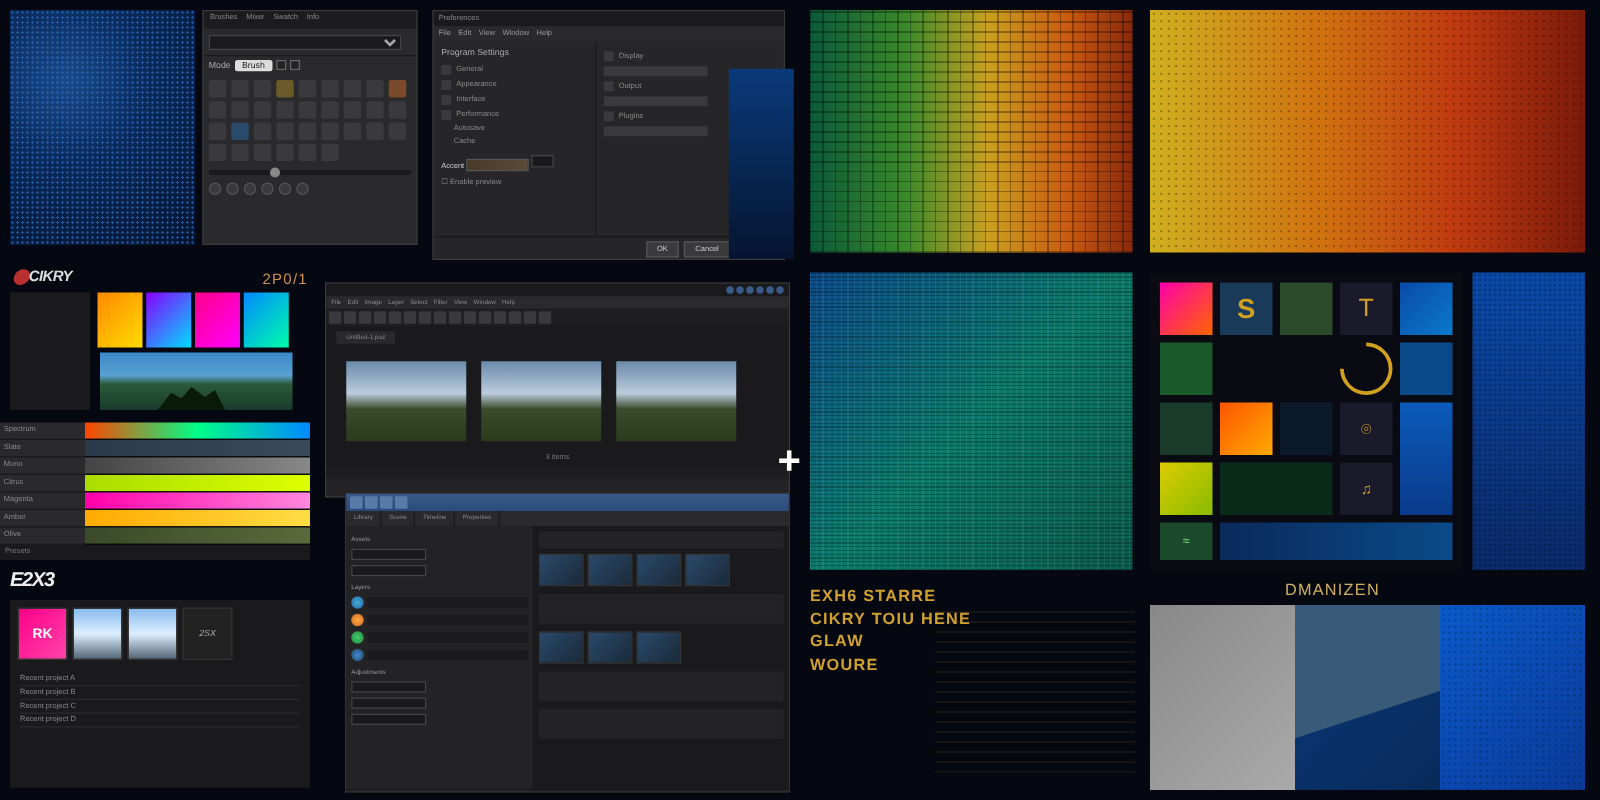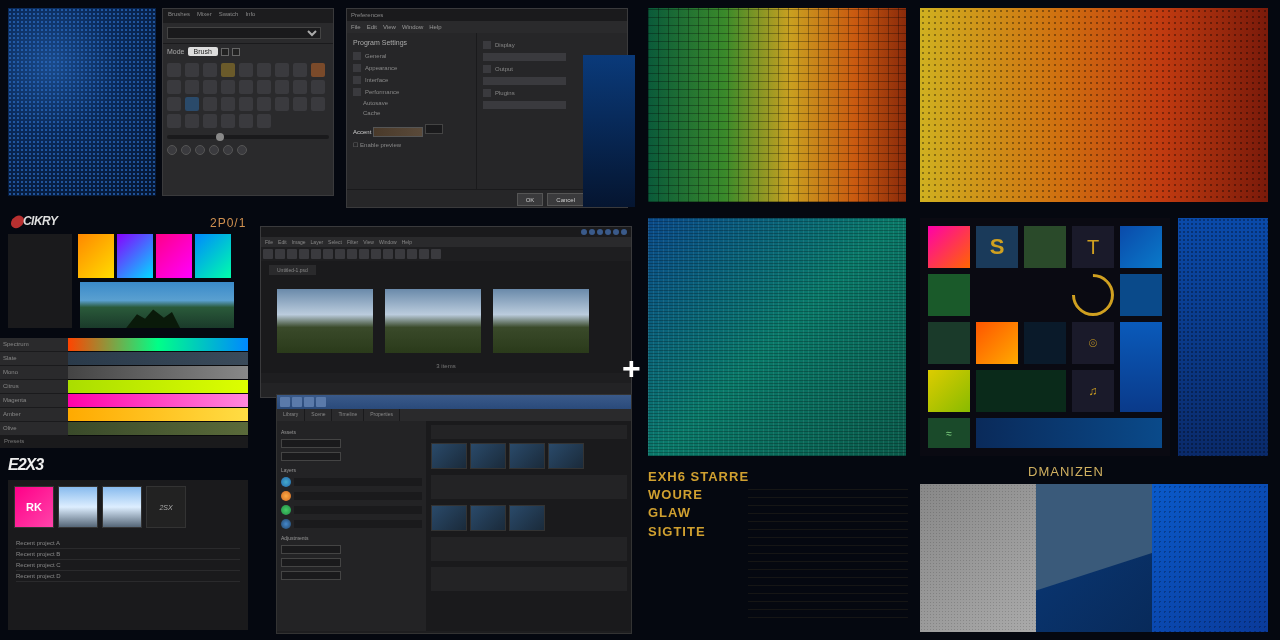--- a/index.html
+++ b/index.html
@@ -529,23 +529,23 @@
       <div class="cell c16">♫</div>
       <div class="cell c17">≈</div>
       <div class="cell c18"></div>
     </div>
 
     <div class="tex-r4"></div>
 
     <div class="hashlines"></div>
     <div class="textblock">
       <div class="line">EXH6 STARRE</div>
+      <div class="line">CIKRY TOIU HENE</div>
+      <div class="line">GLAW</div>
       <div class="line">WOURE</div>
-      <div class="line">GLAW</div>
-      <div class="line">SIGTITE</div>
     </div>
 
     <div class="dman">DMANIZEN</div>
     <div class="tri-panel">
       <div class="t1"></div>
       <div class="t2"></div>
       <div class="t3"></div>
     </div>
   </div>
 </div>

